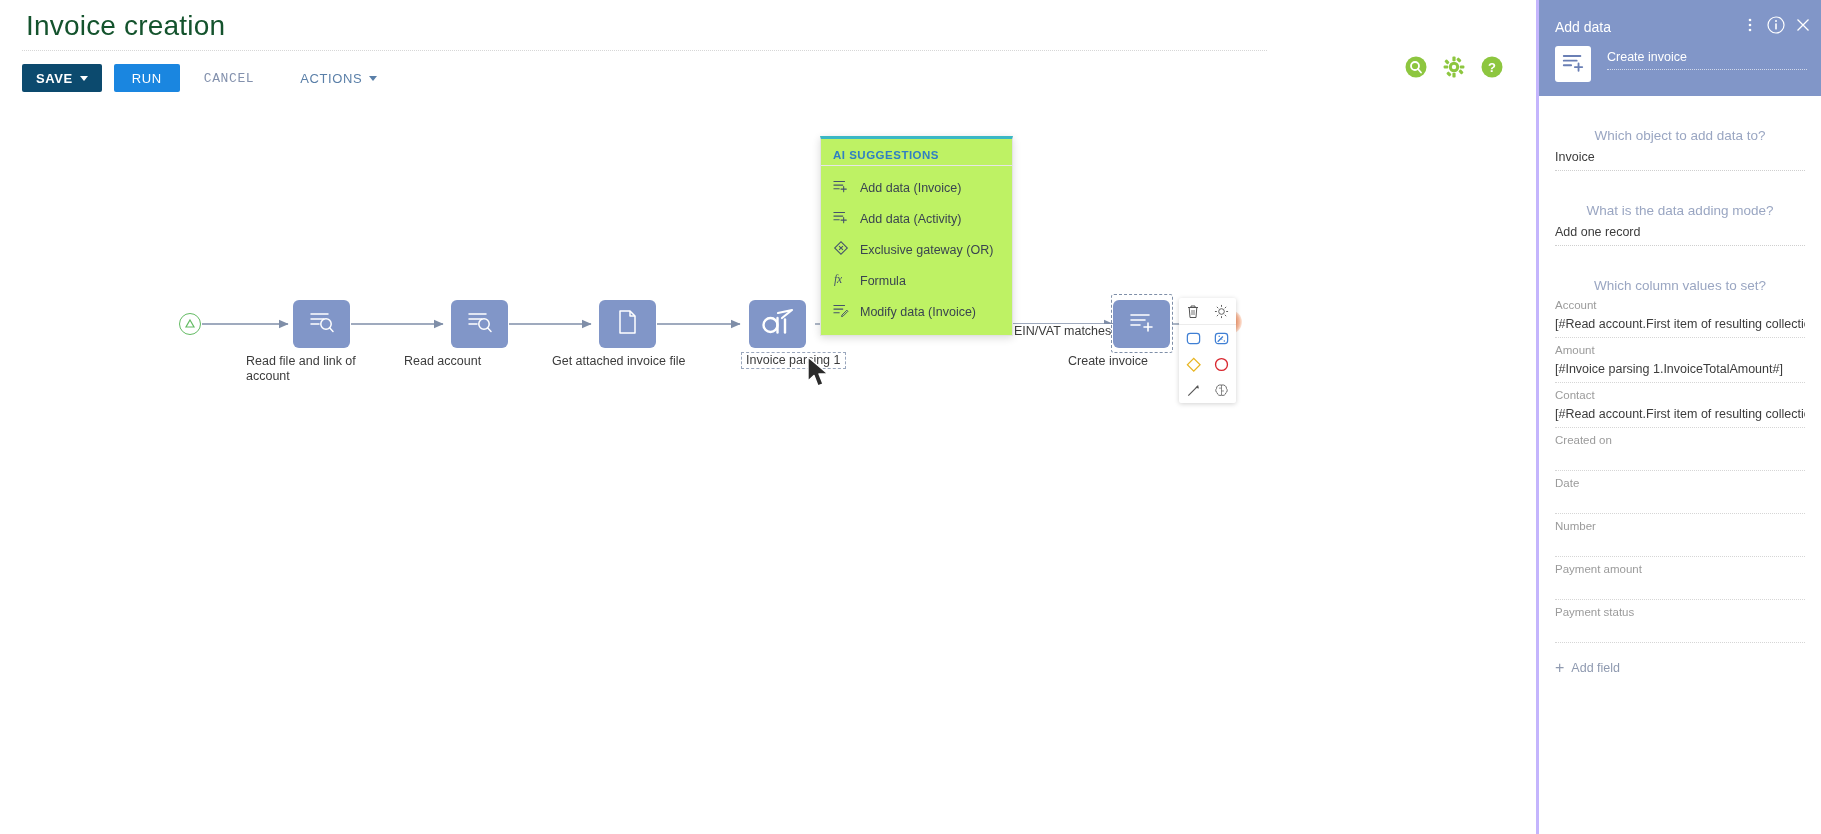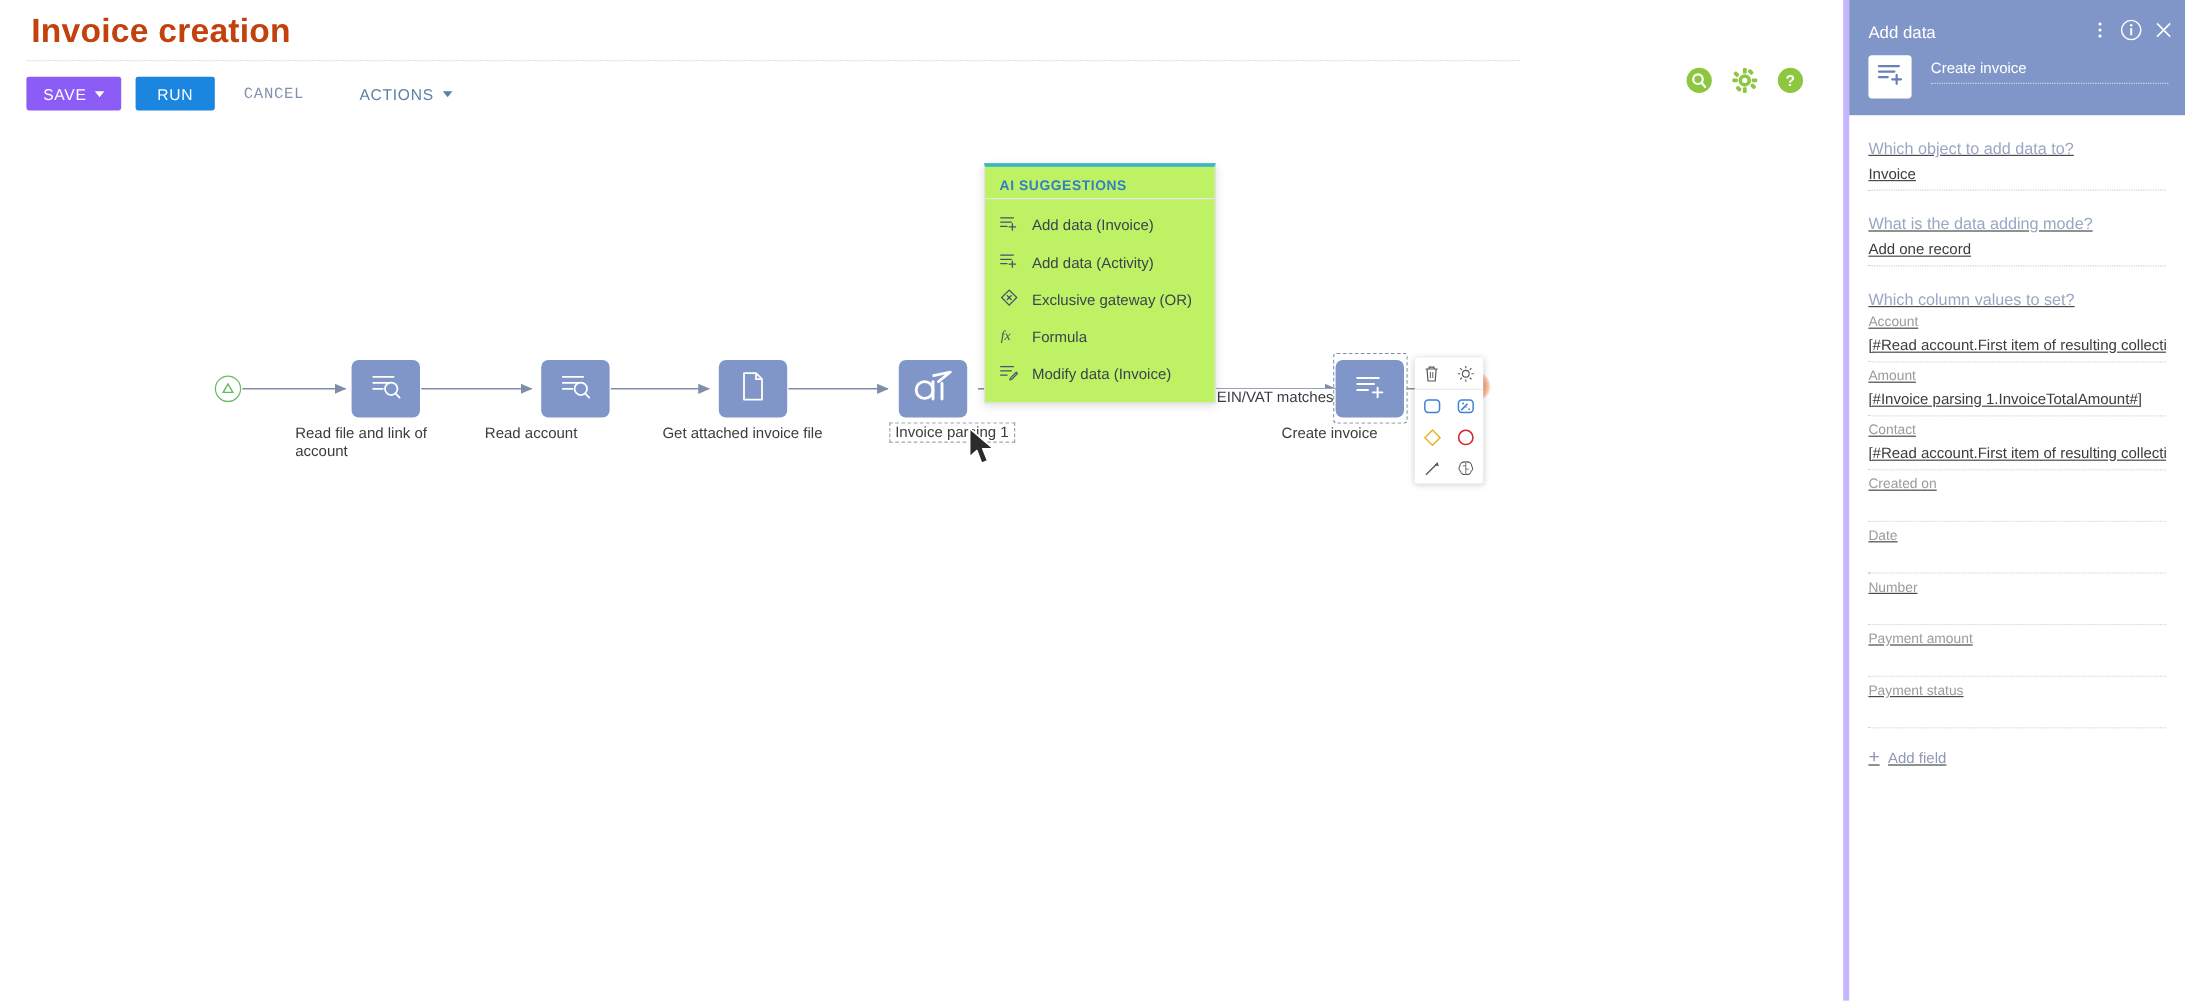--- a/index.html
+++ b/index.html
@@ -9,34 +9,34 @@
     overflow: hidden;
     background: #ffffff;
     font-family: "Liberation Sans", sans-serif;
     color: #4a4a4a;
   }
   #app { position: relative; width: 1821px; height: 834px; }
 
   
   .page-title {
     position: absolute; left: 26px; top: 10px;
-    font-size: 28px; font-weight: 700; color: #c2410c;
+    font-size: 28px; font-weight: 400; color: #14532d;
     letter-spacing: .2px;
   }
   .title-rule {
     position: absolute; left: 22px; top: 50px; width: 1245px; height: 1px;
     border-top: 1px dotted #d7d7d7;
   }
   .toolbar-row { position: absolute; left: 22px; top: 64px; height: 28px; display: flex; align-items: center; }
   .btn {
     height: 28px; display: inline-flex; align-items: center; justify-content: center;
     font-size: 13px; letter-spacing: .6px; cursor: pointer; border: none; color: #fff;
     padding: 0 14px; border-radius: 2px;
   }
-  .btn-save { background: #8b5cf6; }
+  .btn-save { background: #0c4a6e; font-weight: bold; }
   .btn-run  { background: #1a86e0; margin-left: 12px; padding: 0 18px; }
   .btn-flat {
     background: transparent; color: #7d8fb3; padding: 0 14px; height: 28px;
     display: inline-flex; align-items: center; font-size: 13px; letter-spacing: .6px; cursor: pointer;
   }
   .btn-cancel { margin-left: 10px; color: #8391ad; font-family: Liberation Mono, monospace; }
   .btn-actions { margin-left: 18px; color: #5a7fa8; }
   .caret { display:inline-block; margin-left:7px; width:0;height:0;
            border-left:4px solid transparent;border-right:4px solid transparent;border-top:5px solid currentColor; }
 
@@ -97,32 +97,32 @@
   }
   .ctx-row { display: flex; }
   .ctx-cell { width: 28.5px; height: 26px; display:flex;align-items:center;justify-content:center;cursor:pointer; }
   .ctx-div { height:1px; background:#ececec; }
   .ctx-blob { position:absolute; left:1228px; top:310px; width:14px;height:24px;
               background: radial-gradient(ellipse at 20% 50%, #f0743c 0%, #f2865088 55%, #ffffff00 80%);
               border-radius: 0 14px 14px 0; z-index: 44; }
 
   
   .rpanel { position: absolute; right: 0; top: 0; width: 285px; height: 834px; background: #fff;
-            border-left: 5px solid #c4b5fd; text-decoration: underline; }
+            border-left: 3px solid #c4b5fd; }
   .rp-head { position: relative; height: 96px; background: #8196c8; }
   .rp-title { position: absolute; left: 16px; top: 19px; font-size: 14px; color: #fff; }
   .rp-head-icons { position: absolute; right: 10px; top: 16px; display: flex; gap: 10px; align-items: center; }
   .rp-ic { cursor: pointer; }
   .rp-tile { position: absolute; left: 16px; top: 46px; width: 36px; height: 36px; background: #fff;
              border-radius: 3px; display:flex;align-items:center;justify-content:center; }
   .rp-name { position: absolute; left: 68px; top: 50px; right: 14px; font-size: 12.5px; color: #fff;
              padding-bottom: 5px; border-bottom: 1px dotted rgba(255,255,255,.65); }
 
   .rp-body { padding: 0 16px; }
-  .q-label { font-size: 13.5px; color: #9aa6c2; margin-top: 20px; }
+  .q-label { font-size: 13.5px; color: #9aa6c2; margin-top: 32px; text-align: center; }
   .q-value { font-size: 12.5px; color: #3c3c3c; padding: 7px 0 6px; border-bottom: 1px dotted #cfcfcf; }
   .f-label { font-size: 11.5px; color: #9b9b9b; margin-top: 6px; }
   .f-value { font-size: 12.5px; color: #3c3c3c; padding: 6px 0 6px; border-bottom: 1px dotted #d6d6d6;
              white-space: nowrap; overflow: hidden; min-height: 25px; }
   .add-field { display:flex; align-items:center; gap:7px; margin-top: 18px; font-size: 12.5px; color: #8f9ab0; cursor:pointer; }
   .plus { font-size: 16px; line-height: 12px; color: #8f9ab0; }
 
   
   .cursor { position: absolute; left: 806px; top: 356px; z-index: 60; pointer-events: none; }
 </style>

